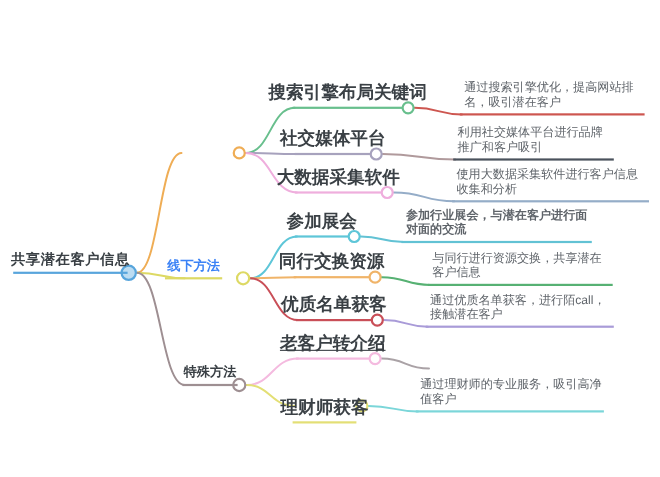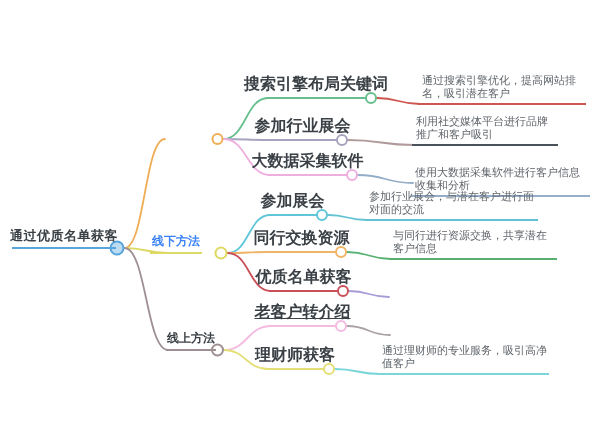--- a/index.html
+++ b/index.html
@@ -73,31 +73,32 @@
       <circle cx="352" cy="175" r="5" fill="#ffffff" stroke="#efaedd" stroke-width="2"></circle>
       <circle cx="221" cy="253" r="5.5" fill="#ffffff" stroke="#ddd964" stroke-width="2"></circle>
       <circle cx="322" cy="215" r="5" fill="#ffffff" stroke="#5ec6d8" stroke-width="2"></circle>
       <circle cx="341" cy="252" r="5" fill="#ffffff" stroke="#f0b469" stroke-width="2"></circle>
       <circle cx="343" cy="291" r="5" fill="#ffffff" stroke="#c94f58" stroke-width="2"></circle>
       <circle cx="217.5" cy="350" r="5.5" fill="#ffffff" stroke="#9e8f92" stroke-width="2"></circle>
       <circle cx="341" cy="326" r="5" fill="#ffffff" stroke="#f4badf" stroke-width="2"></circle>
       <circle cx="329" cy="369" r="5" fill="#ffffff" stroke="#e3df75" stroke-width="2"></circle>
     </svg>
   <div id="nodes">
-      <div class="node root" style="top: 226px; height: 23px; left: 12px; width: 104px; border-bottom-color: rgb(88, 165, 220); color: rgb(58, 64, 69);">通过优质名单获客</div>
+      <div class="node root" style="top: 226px; height: 23px; left: 12px; width: 104px; border-bottom-color: rgb(88, 165, 220); color: rgb(58, 64, 69);">共享潜在客户信息</div>
       <div class="node sub" style="top: 78px; height: 21px; left: 266px; width: 100px; border-bottom-color: rgb(104, 191, 141); color: rgb(58, 64, 69);">搜索引擎布局关键词</div>
       <div class="leaf" style="top: 72px; height: 33px; left: 418px; width: 168px; border-bottom-color: rgb(205, 86, 80); color: rgb(95, 100, 106);">通过搜索引擎优化，提高网站排名，吸引潜在客户</div>
-      <div class="node sub" style="top: 120px; height: 21px; left: 268px; width: 69px; border-bottom-color: rgb(167, 162, 189); color: rgb(58, 64, 69);">参加行业展会</div>
+      <div class="node sub" style="top: 120px; height: 21px; left: 268px; width: 69px; border-bottom-color: rgb(167, 162, 189); color: rgb(58, 64, 69);">社交媒体平台</div>
       <div class="leaf" style="top: 113px; height: 33px; left: 412px; width: 146px; border-bottom-color: rgb(74, 82, 92); color: rgb(95, 100, 106);">利用社交媒体平台进行品牌推广和客户吸引</div>
       <div class="node sub" style="top: 155px; height: 21px; left: 268px; width: 79px; border-bottom-color: rgb(239, 174, 221); color: rgb(58, 64, 69);">大数据采集软件</div>
-      <div class="leaf" style="top: 164px; height: 33px; left: 411px; width: 179px; border-bottom-color: rgb(149, 173, 200); color: rgb(95, 100, 106);">使用大数据采集软件进行客户信息收集和分析</div>
+      <div class="leaf" style="top: 151px; height: 33px; left: 411px; width: 179px; border-bottom-color: rgb(149, 173, 200); color: rgb(95, 100, 106);">使用大数据采集软件进行客户信息收集和分析</div>
       <div class="node" style="top: 233px; height: 21px; left: 150px; width: 52px; border-bottom-color: rgb(221, 217, 100); color: #3b82f6;">线下方法</div>
       <div class="node sub" style="top: 195px; height: 21px; left: 268px; width: 49px; border-bottom-color: rgb(94, 198, 216); color: rgb(58, 64, 69);">参加展会</div>
-      <div class="leaf" style="top: 188px; height: 33px; left: 365px; width: 173px; border-bottom-color: rgb(98, 194, 212); color: rgb(95, 100, 106);">参加行业展会，与潜在客户进行面对面的交流</div>
+      <div class="leaf" style="top: 188px; height: 33px; left: 365px; width: 173px; border-bottom-color: rgb(98, 194, 212); color: rgb(95, 100, 106); font-weight: bold;">参加行业展会，与潜在客户进行面对面的交流</div>
       <div class="node sub" style="top: 232px; height: 21px; left: 267px; width: 69px; border-bottom-color: rgb(240, 180, 105); color: rgb(58, 64, 69);">同行交换资源</div>
       <div class="leaf" style="top: 227px; height: 33px; left: 389px; width: 168px; border-bottom-color: rgb(87, 177, 115); color: rgb(95, 100, 106);">与同行进行资源交换，共享潜在客户信息</div>
       <div class="node sub" style="top: 271px; height: 21px; left: 269px; width: 69px; border-bottom-color: rgb(201, 79, 88); color: rgb(58, 64, 69);">优质名单获客</div>
-      <div class="node" style="top: 330px; height: 21px; left: 166px; width: 50px; border-bottom-color: rgb(158, 143, 146); color: rgb(58, 64, 69);">线上方法</div>
+      <div class="leaf" style="top: 265px; height: 33px; left: 387px; width: 171px; border-bottom-color: rgb(169, 155, 216); color: rgb(95, 100, 106);">通过优质名单获客，进行陌call，接触潜在客户</div>
+      <div class="node" style="top: 330px; height: 21px; left: 166px; width: 50px; border-bottom-color: rgb(158, 143, 146); color: rgb(58, 64, 69);">特殊方法</div>
       <div class="node sub" style="top: 306px; height: 21px; left: 269px; width: 67px; border-bottom-color: rgb(244, 186, 223); color: rgb(58, 64, 69); text-decoration: underline;">老客户转介绍</div>
-      <div class="node sub" style="top: 349px; height: 21px; left: 266px; width: 58px; border-bottom-color: rgb(227, 223, 117); color: rgb(58, 64, 69);">理财师获客</div>
+      <div class="node sub" style="top: 364px; height: 21px; left: 266px; width: 58px; border-bottom-color: rgb(227, 223, 117); color: rgb(58, 64, 69);">理财师获客</div>
       <div class="leaf" style="top: 342px; height: 33px; left: 378px; width: 171px; border-bottom-color: rgb(123, 214, 217); color: rgb(95, 100, 106);">通过理财师的专业服务，吸引高净值客户</div>
     </div>
 </div>
 
 </body></html>

